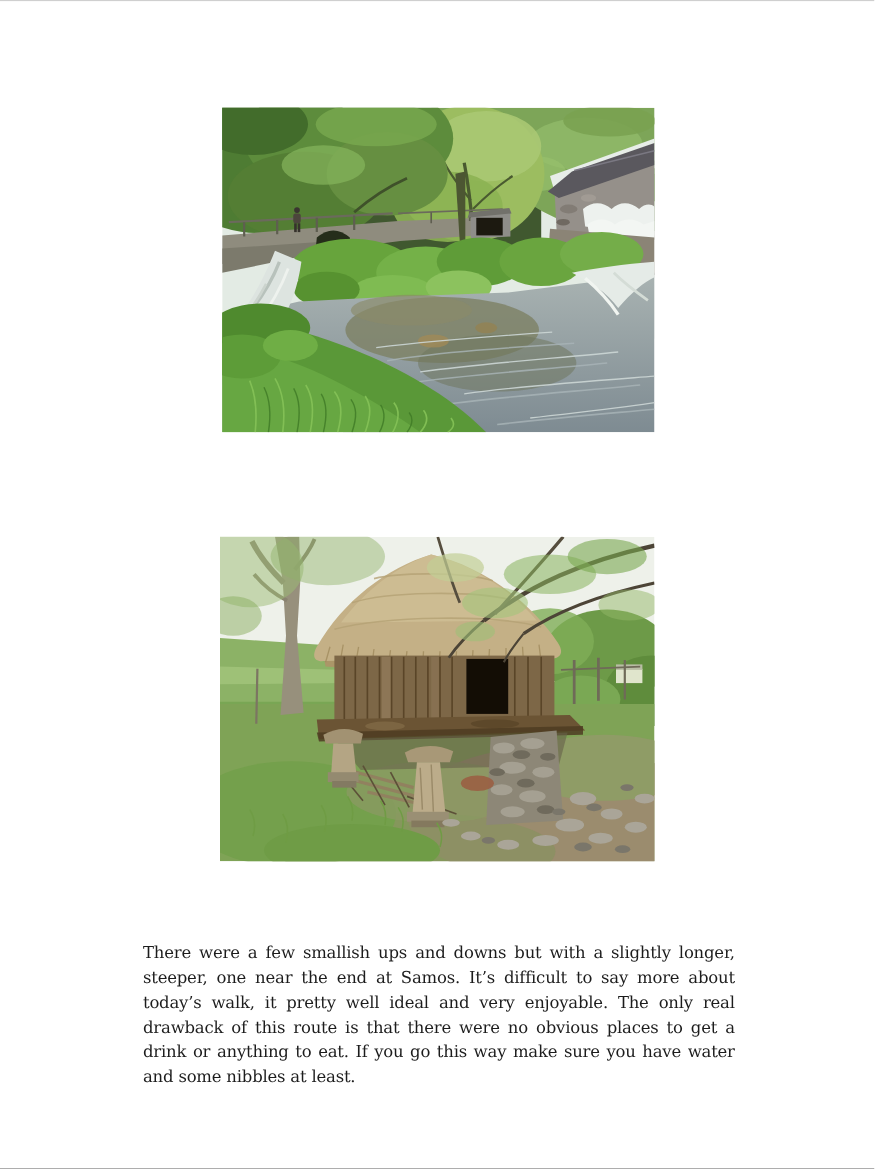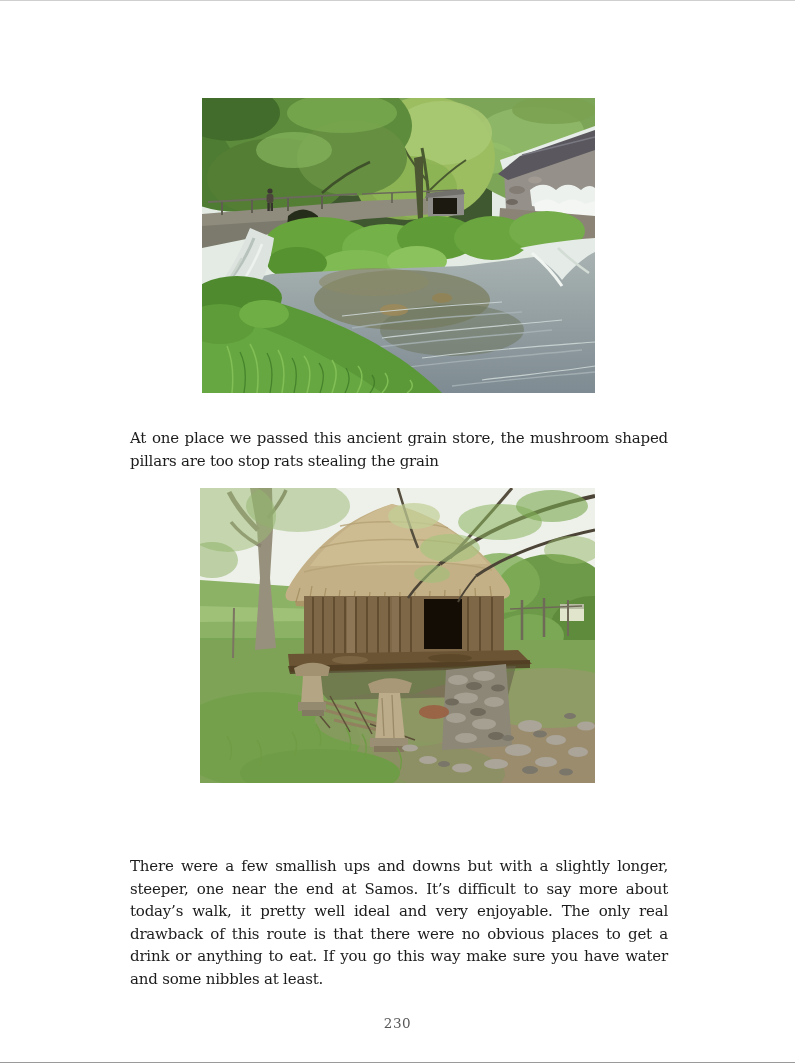--- a/index.html
+++ b/index.html
@@ -176,21 +176,20 @@
         <path d="M42,295 C45,276 43,264 38,254"></path>
         <path d="M68,295 C72,275 70,264 65,255"></path>
         <path d="M92,295 C96,278 95,268 90,260"></path>
         <path d="M118,295 C123,280 122,272 117,265"></path>
         <path d="M143,295 C149,283 148,276 144,270"></path>
         <path d="M168,295 C174,287 173,281 170,277"></path>
       </g>
     </svg>
   </figure>
 
-  <p class="textblock caption">At one place we passed this ancient grain store, the mushroom shaped pillars are too stop rats stealing the grain</p>
 
   <figure class="photo photo-horreo">
     <svg viewBox="0 0 395 295" preserveAspectRatio="none">
 
       <rect width="395" height="295" fill="#eef1ea"></rect>
 
       <polygon points="0,92 118,100 118,158 0,162" fill="#8cb266"></polygon>
       <polygon points="0,118 118,121 118,133 0,134" fill="#a2c47c" opacity=".8"></polygon>
       <polygon points="0,150 118,150 118,162 0,166" fill="#79a654"></polygon>
 
@@ -365,15 +364,14 @@
       <ellipse cx="250" cy="60" rx="30" ry="14" fill="#a3c47c" opacity=".6"></ellipse>
       <ellipse cx="352" cy="18" rx="36" ry="16" fill="#7aa850" opacity=".6"></ellipse>
       <ellipse cx="214" cy="28" rx="26" ry="13" fill="#c2cf96" opacity=".7"></ellipse>
       <ellipse cx="372" cy="62" rx="28" ry="14" fill="#93b868" opacity=".5"></ellipse>
       <ellipse cx="232" cy="86" rx="18" ry="9" fill="#9fc078" opacity=".6"></ellipse>
     </svg>
   </figure>
 
   <p class="textblock para-1">There were a few smallish ups and downs but with a slightly longer, steeper, one near the end at Samos. It’s difficult to say more about today’s walk, it pretty well ideal and very enjoyable. The only real drawback of this route is that there were no obvious places to get a drink or anything to eat. If you go this way make sure you have water and some nibbles at least.</p>
 
-  <div class="page-number">230</div>
 
 </div>
 
 </body></html>

